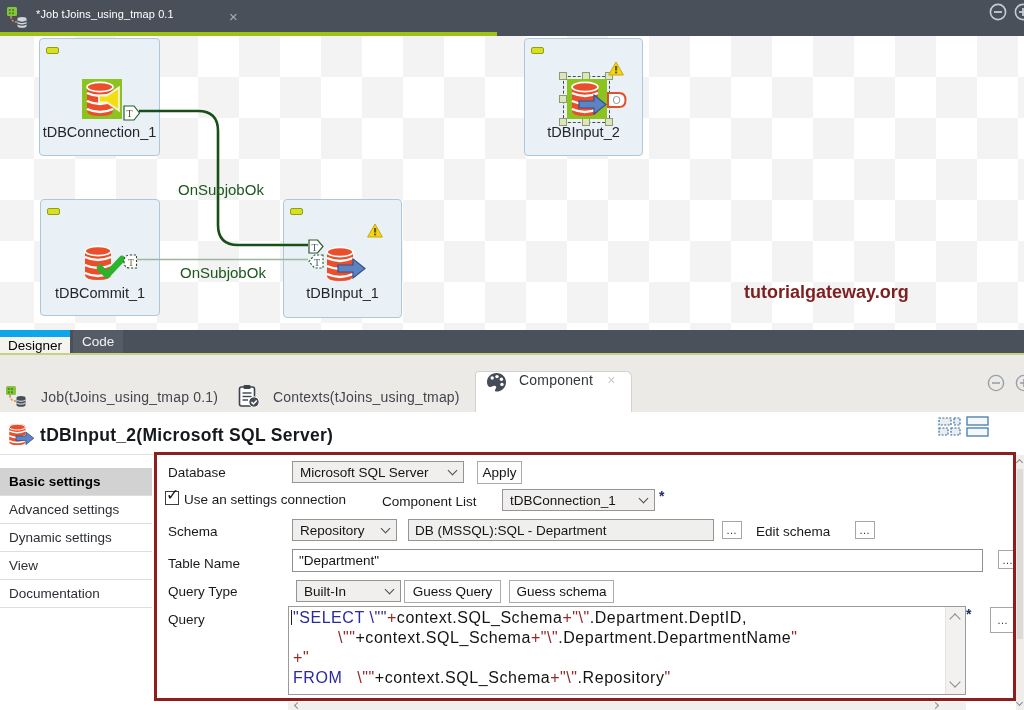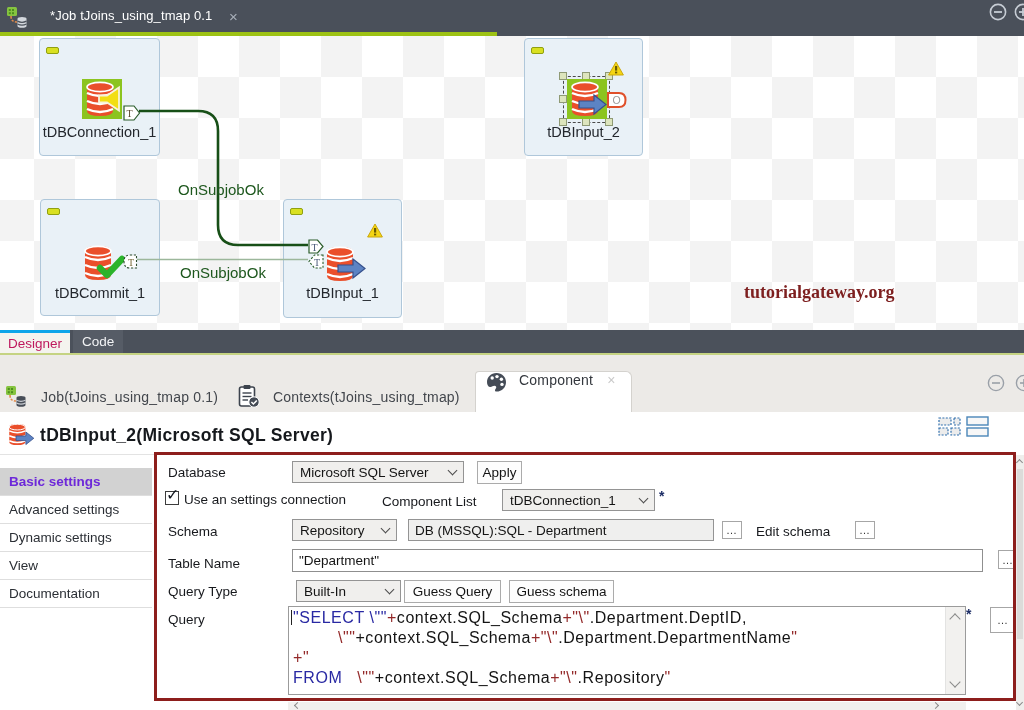--- a/index.html
+++ b/index.html
@@ -3,63 +3,63 @@
 <meta charset="utf-8">
 <style>
   * { margin:0; padding:0; box-sizing:border-box; }
   html,body { width:1024px; height:710px; overflow:hidden; }
   body { font-family:"Liberation Sans", sans-serif; background:#fff; }
   .screen { position:relative; width:1024px; height:710px; background:#fff; overflow:hidden; }
   .abs { position:absolute; }
 
   
   .editor-bar { position:absolute; left:0; top:0; width:1024px; height:36px; background:#4a505a; }
-  .editor-tab-title { position:absolute; left:36px; top:8px; font-size:13px; color:#fff; letter-spacing:.1px;margin-left:14px; }
+  .editor-tab-title { position:absolute; left:36px; top:8px; font-size:11px; color:#fff; letter-spacing:.1px; }
   .editor-close { position:absolute; left:229px; top:8px; font-size:15px; color:#a9b0ba; }
   .editor-underline { position:absolute; left:0; top:32px; width:497px; height:4px; background:#9dc214; }
   .winbtn { position:absolute; top:3px; width:18px; height:18px; }
 
   
   .canvas { position:absolute; left:0; top:36px; width:1024px; height:294px; overflow:hidden;
     background-color:#fff;
     background-image:
       linear-gradient(45deg,#f3f3f3 25%,transparent 25%,transparent 75%,#f3f3f3 75%),
       linear-gradient(45deg,#f3f3f3 25%,transparent 25%,transparent 75%,#f3f3f3 75%);
     background-size:82px 82px;
     background-position:34px 0px,75px 41px;
   }
   .node { position:absolute; background:#e9f1f7; border:1px solid #afc7da; border-radius:4px; }
   .pill { position:absolute; left:6px; top:8px; width:13px; height:7px; background:#d9e021; border:1px solid #90a010; border-radius:2px; }
   .nlabel { position:absolute; left:-10px; right:-10px; top:85px; text-align:center; font-size:14.5px; color:#23272d; }
   .nicon { position:absolute; z-index:4; }
   .conn-label { position:absolute; font-size:15px; color:#1d571d; z-index:5; }
-  .watermark { position:absolute; left:744px; top:246px; font-size:18px; font-weight:bold; color:#7d1f1f;font-family:Liberation Serif, serif; }
+  .watermark { position:absolute; left:744px; top:246px; font-size:18px; font-weight:bold; color:#7d1f1f; }
   .handle { position:absolute; width:8px; height:8px; background:#dde5bd; border:1px solid #8f9a75; }
   .selbox { position:absolute; border:1px dashed #4a4a4a; }
 
   
   .designer-bar { position:absolute; left:0; top:330px; width:1024px; height:23px; background:#4b515b; }
-  .tab-designer { position:absolute; left:0; top:0; height:23px; padding:1px 8px; background:#f4f3ee; border-top:3px solid #0ea5e9; font-size:13.5px; color:#be185d; display:flex; align-items:center; }
+  .tab-designer { position:absolute; left:0; top:0; height:23px; padding:1px 8px; background:#f4f3ee; border-top:7px solid #0ea5e9; font-size:13.5px; color:#000000; display:flex; align-items:center; }
   .tab-code { position:absolute; left:73px; top:0; height:23px; padding:0 9px; background:#565c66; font-size:13.5px; color:#f2f3f5; display:flex; align-items:center; }
   .lime-line { position:absolute; left:0; top:353px; width:1024px; height:2px; background:#c5d382; }
 
   
   .panel-bar { position:absolute; left:0; top:355px; width:1024px; height:57px; background:#eceae7; }
   .ptab { position:absolute; top:0; height:57px; padding-top:27px; display:flex; align-items:center; font-size:14px; letter-spacing:0.2px; color:#42464c; }
   .ptab-active { position:absolute; left:475px; top:16px; width:157px; height:41px; background:#fff; border:1px solid #d4d2ce; border-bottom:none; border-radius:4px 6px 0 0; display:flex; align-items:flex-start; font-size:14px; letter-spacing:0.2px; color:#33373d; }
   .ptab .picon, .ptab-active .picon { margin-right:12px; }
   .ptab-close { color:#c9c9c9; font-size:14px; margin-left:14px; }
 
   
   .content { position:absolute; left:0; top:412px; width:1024px; height:298px; background:#fff; }
   .comp-title { position:absolute; left:40px; top:13px; font-size:17.5px; font-weight:bold; color:#15181c; letter-spacing:0.3px; }
   .sb-line { position:absolute; left:0; top:42px; width:155px; height:1px; background:#e3e3e3; }
 
   .sidebar-item { position:absolute; left:0; width:152px; height:28px; font-size:13.5px; color:#2b2f35; display:flex; align-items:center; padding-left:9px; border-bottom:1px solid #dedede; background:#fff; }
-  .sidebar-item.sel { background:#d2d2d2; font-weight:bold; color:#6d28d9; }
+  .sidebar-item.sel { background:#d2d2d2; font-weight:bold; color:#000000; }
 
   .flabel { position:absolute; font-size:13.5px; color:#17191d; }
   .sel-box { position:absolute; height:22px; background:#f0efed; border:1px solid #949494; display:flex; align-items:center; font-size:13.5px; color:#141414; padding:0 7px; }
   .chev { width:7px; height:7px; border-right:1.4px solid #4c4c4c; border-bottom:1.4px solid #4c4c4c; transform:rotate(45deg); margin-left:auto; margin-top:-4px; }
   .btn { position:absolute; height:23px; background:#fdfdfd; border:1px solid #ababab; font-size:13.5px; color:#141414; display:flex; align-items:center; justify-content:center; }
   .fld { position:absolute; height:22px; background:#efefee; border:1px solid #949494; font-size:13.5px; color:#141414; display:flex; align-items:center; padding:0 6px; }
   .inp { position:absolute; height:23px; background:#fff; border:1px solid #8f8f8f; font-size:13.5px; color:#141414; display:flex; align-items:center; padding:0 6px; }
   .dots { position:absolute; background:#fff; border:1px solid #a6a6a6; color:#333; font-size:11px; display:flex; align-items:center; justify-content:center; letter-spacing:1px; }
   .cbx { position:absolute; left:165px; top:491px; width:14px; height:14px; background:#fff; border:1.4px solid #3c3c3c; }
   .cbx .mark { position:absolute; left:0px; top:-7px; font-size:16px; color:#10141c; }

